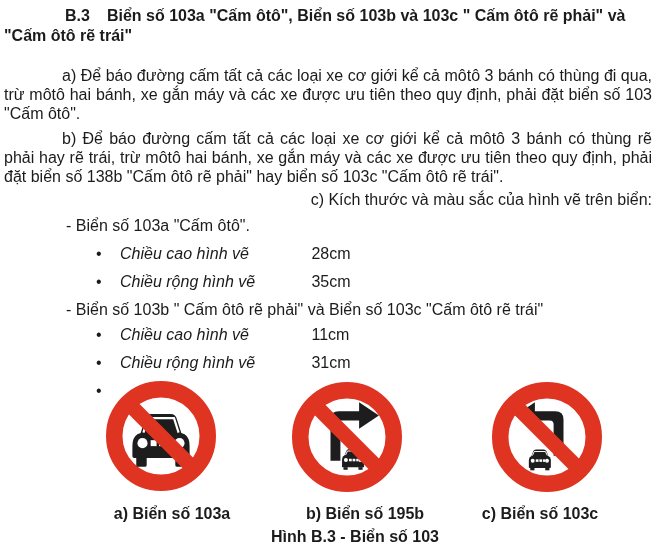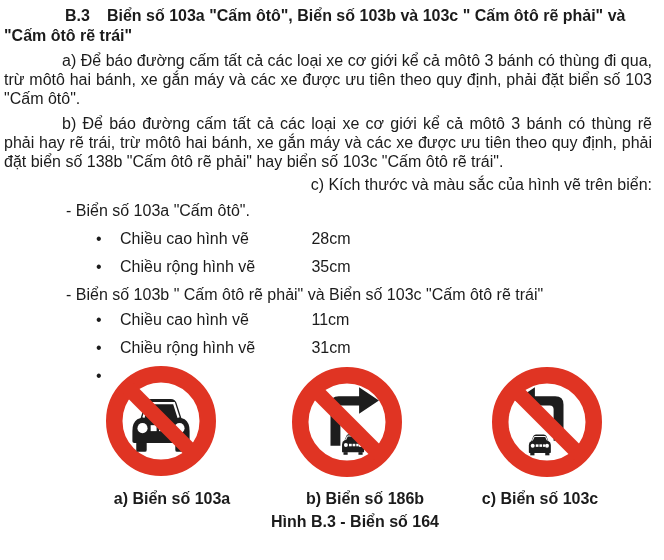--- a/index.html
+++ b/index.html
@@ -15,34 +15,34 @@
   }
   .doc{padding:6px 8px 0 4px;width:664px;height:560px;}
   .heading{
     margin:0;font-weight:bold;font-size:16px;line-height:20px;
     text-indent:61px;padding-right:4px;
   }
   .tab-gap{display:inline-block;width:17px;}
   .para{
     margin:0;text-indent:58px;text-align:justify;padding-right:4px;
   }
-  .para-a{margin-top:5px;}
+  .para-a{margin-top:20px;}
   .para-b{margin-top:6px;}
   .para-c{margin-top:4px;text-align:right;}
   .dash-line{margin:0;padding-left:62px;}
   .dash-1{margin-top:7px;}
   .dash-2{margin-top:9px;}
   ul.spec{list-style:none;margin:0;padding:0;}
   ul.spec li{
     position:relative;padding-left:116px;margin-top:9px;line-height:19px;
   }
   ul.spec li .bullet{
     position:absolute;left:92px;top:0;
   }
-  ul.spec li .label{display:inline-block;min-width:187px;}
+  ul.spec li .label{display:inline-block;min-width:187px;font-style:italic;}
   ul.spec.second li:first-child{margin-top:6px;}
   .figure{
     position:relative;margin:3px 0 0 -4px;width:604px;height:172px;
   }
   .sign-svg{position:absolute;top:0;}
   .sign-a{left:106px;}
   .sign-b{left:292px;top:1px;}
   .sign-c{left:492px;top:1px;}
   .sign-caption{
     position:absolute;top:123px;transform:translateX(-50%);
@@ -152,19 +152,19 @@
         <circle class="wht" cx="4" cy="11" r="1.8"></circle>
         <circle class="wht" cx="17" cy="11" r="1.8"></circle>
         <rect class="wht" x="6.8" y="9.8" width="2.5" height="2.3"></rect>
         <rect class="wht" x="10.1" y="9.8" width="2.5" height="2.3"></rect>
         <rect class="wht" x="13.4" y="9.8" width="1.8" height="2.3"></rect>
       </g>
       <line class="slash" x1="20.5" y1="20.5" x2="79.5" y2="79.5" stroke-width="13.5"></line>
     </svg>
 
     <div class="sign-caption cap-a">a) Biển số 103a</div>
-    <div class="sign-caption cap-b">b) Biển số 186b</div>
+    <div class="sign-caption cap-b">b) Biển số 195b</div>
     <div class="sign-caption cap-c">c) Biển số 103c</div>
 
-    <div class="figure-caption">Hình B.3 - Biển số 164</div>
+    <div class="figure-caption">Hình B.3 - Biển số 103</div>
   </div>
 
 </div>
 
 </body></html>

